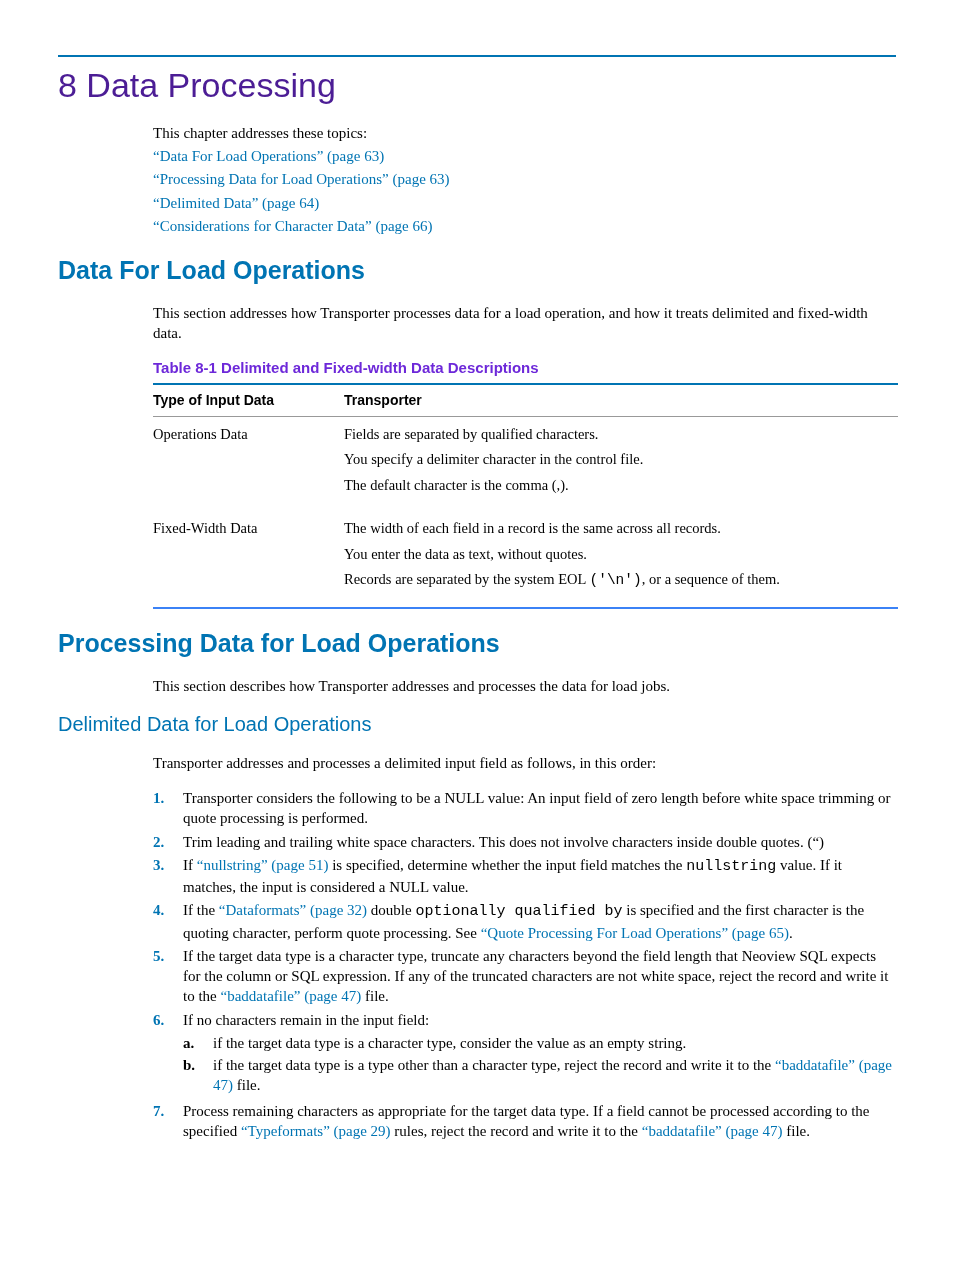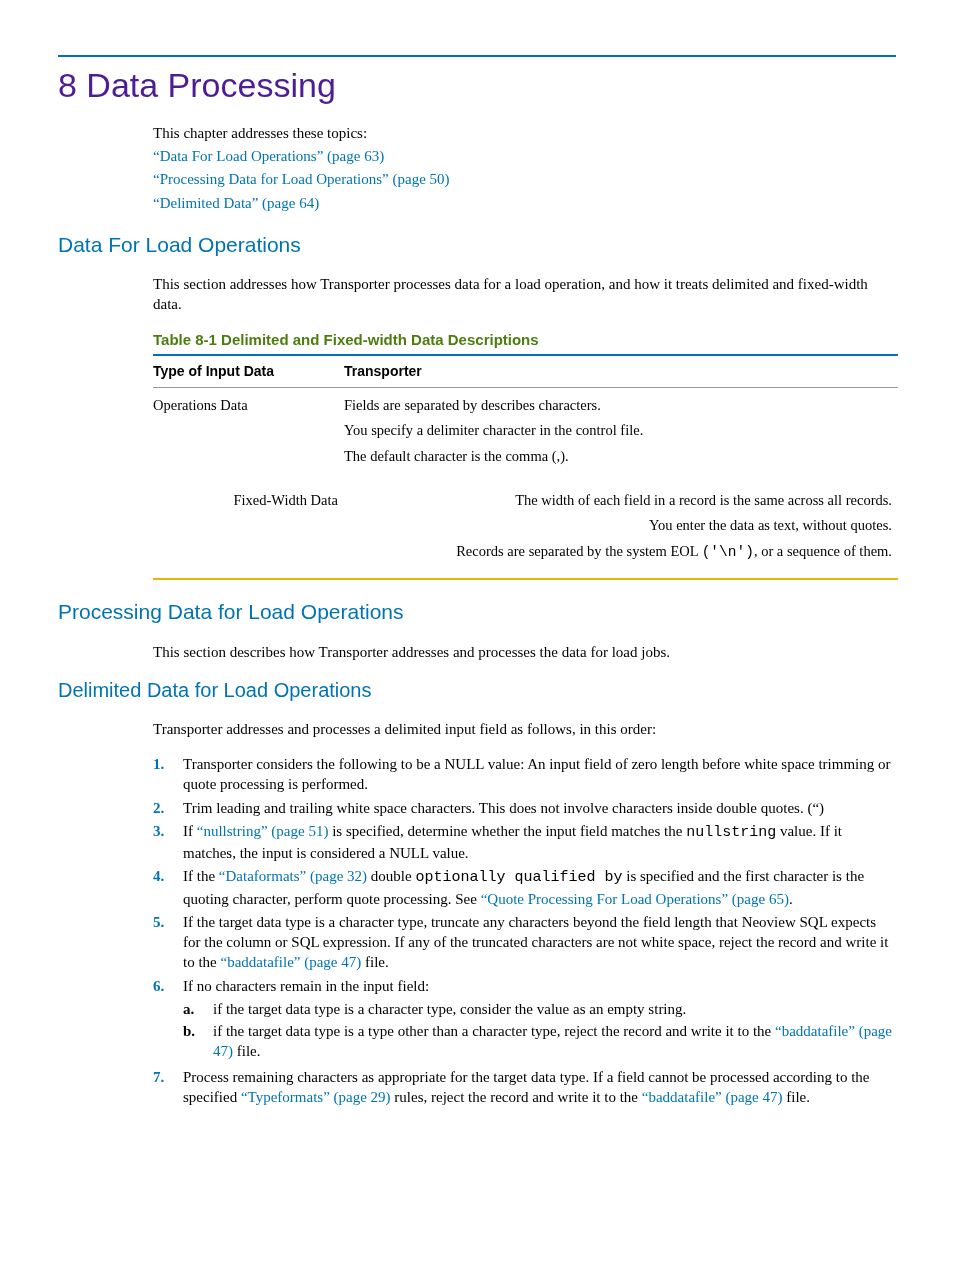--- a/index.html
+++ b/index.html
@@ -17,37 +17,37 @@
   }
   h1.chapter {
     font-family: Futura, "Trebuchet MS", Arial, sans-serif;
     font-weight: 300;
     font-size: 34px;
     color: #4c1d95;
     margin: 0 0 14px 0;
   }
   h2.section {
     font-family: Futura, "Trebuchet MS", Arial, sans-serif;
-    font-weight: 400;
-    font-size: 21px;
+    font-weight: 700;
+    font-size: 25px;
     color: #0074b3;
     margin: 18px 0 6px 0;
   }
   h3.subsection {
     font-family: Futura, "Trebuchet MS", Arial, sans-serif;
     font-weight: 300;
     font-size: 20px;
     color: #0074b3;
     margin: 14px 0 10px 0;
   }
   .table-title {
     font-family: Futura, "Trebuchet MS", Arial, sans-serif;
     font-weight: 600;
     font-size: 15px;
-    color: #4d7c0f;
+    color: #6d28d9;
     margin: 10px 0 4px 0;
   }
   .body-indent {
     margin-left: 95px;
   }
   .intro p { margin: 3px 0; }
   .xref { color: #0074b3; }
   table.desc {
     width: 745px;
     border-collapse: collapse;
@@ -62,22 +62,21 @@
     padding: 6px 6px 6px 0;
     border-top: 2px solid #0074b3;
     border-bottom: 1px solid #999;
   }
   table.desc td {
     vertical-align: top;
     padding: 8px 6px 10px 0;
     font-size: 14.5px;
   }
   table.desc tr.lastrow td {
-    border-bottom: 2px solid #eab308;
-    text-align: right;
+    border-bottom: 2px solid #3b82f6;
   }
   table.desc td p { margin: 0 0 6px 0; }
   .col-type { width: 185px; }
   ol.steps {
     list-style: none;
     padding: 0;
     margin: 4px 0 0 0;
   }
   ol.steps > li {
     display: flex;
@@ -107,38 +106,39 @@
 </style>
 </head>
 <body>
 
 <div class="rule-top"></div>
 <h1 class="chapter">8 Data Processing</h1>
 
 <div class="body-indent intro">
   <p>This chapter addresses these topics:</p>
   <p><span class="xref">“Data For Load Operations” (page 63)</span></p>
-  <p><span class="xref">“Processing Data for Load Operations” (page 50)</span></p>
+  <p><span class="xref">“Processing Data for Load Operations” (page 63)</span></p>
   <p><span class="xref">“Delimited Data” (page 64)</span></p>
+  <p><span class="xref">“Considerations for Character Data” (page 66)</span></p>
 </div>
 
 <h2 class="section">Data For Load Operations</h2>
 <div class="body-indent">
   <p>This section addresses how Transporter processes data for a load operation, and how it treats delimited and fixed-width data.</p>
   <div class="table-title">Table  8-1  Delimited and Fixed-width Data Descriptions</div>
   <table class="desc">
     <tbody>
         <tr>
       <th class="col-type">Type of Input Data</th>
       <th>Transporter</th>
     </tr>
     <tr>
       <td>Operations Data</td>
       <td>
-        <p>Fields are separated by describes characters.</p>
+        <p>Fields are separated by qualified characters.</p>
         <p>You specify a delimiter character in the control file.</p>
         <p>The default character is the comma (,).</p>
       </td>
     </tr>
     <tr class="lastrow">
       <td>Fixed-Width Data</td>
       <td>
         <p>The width of each field in a record is the same across all records.</p>
         <p>You enter the data as text, without quotes.</p>
         <p><span>Records are separated by the system EOL </span><span class="mono">('\n')</span><span>, or a sequence of them.</span></p>

